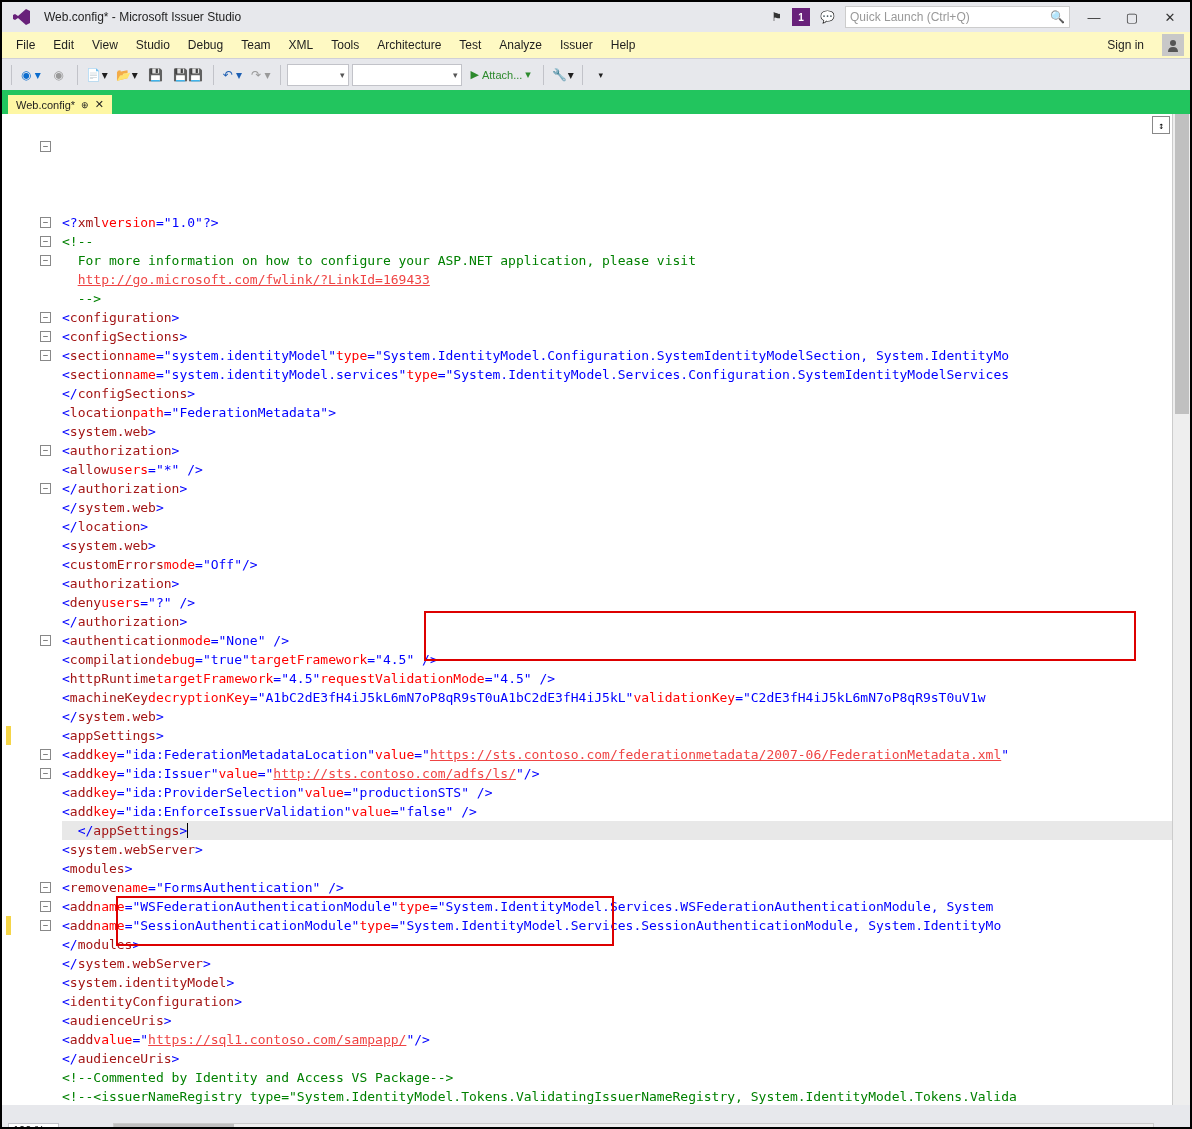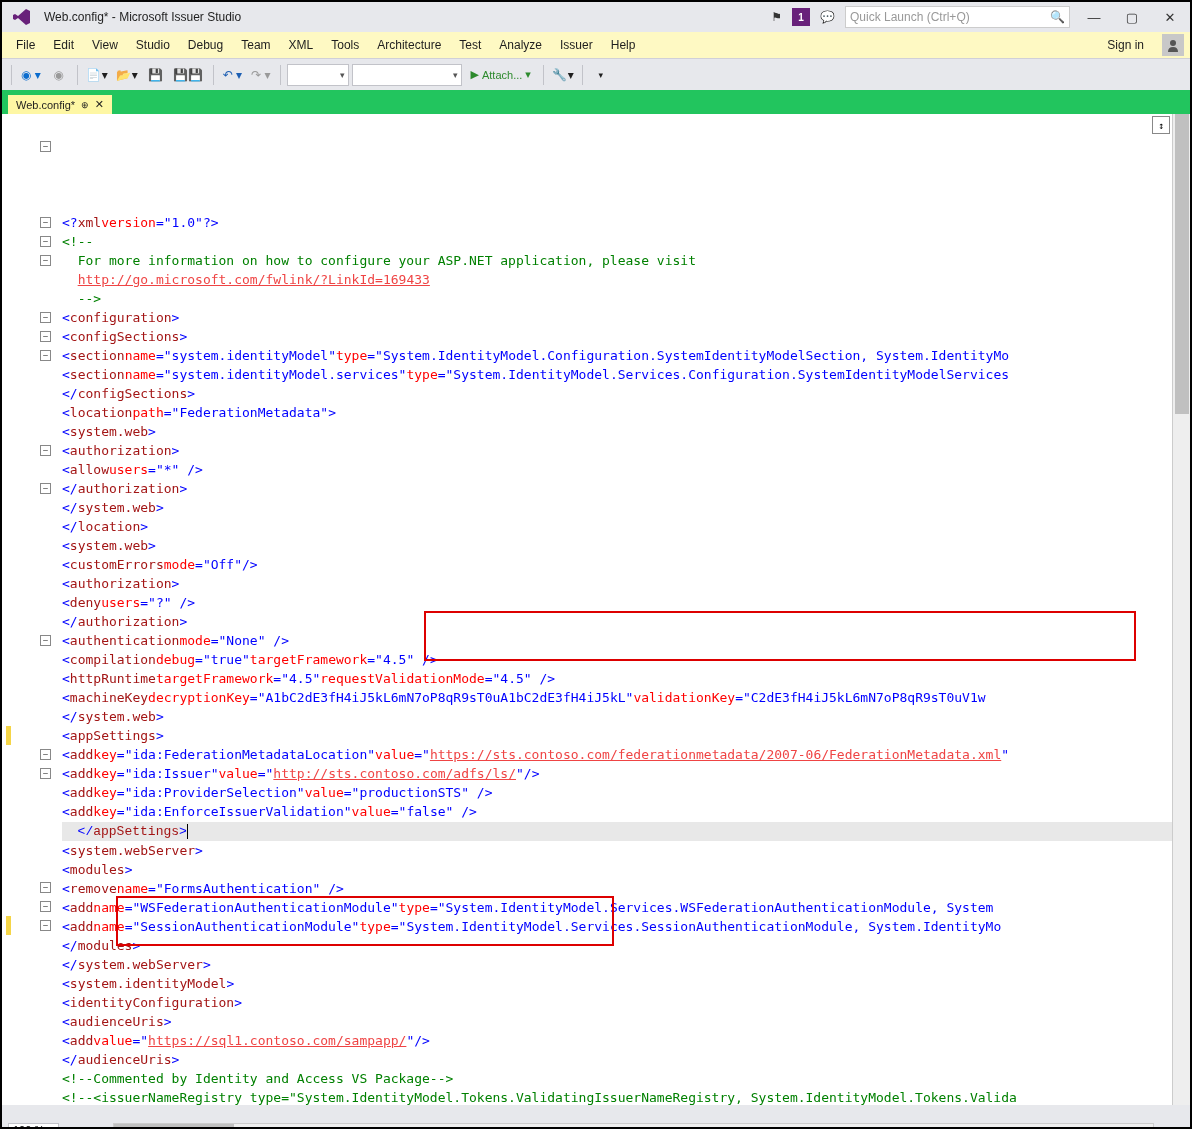--- a/index.html
+++ b/index.html
@@ -33,21 +33,21 @@
 .fold-box { width: 11px; height: 11px; border: 1px solid #888; font-size: 9px; line-height: 8px; text-align: center; color: #555; background: #fff; position: absolute; left: 38px; }
 .ylw-bar { position: absolute; left: 4px; width: 5px; height: 19px; background: #f5d547; }
 .code-area { flex: 1; font-family: Consolas, monospace; font-size: 13px; line-height: 19px; white-space: pre; color: #000; padding: 4px 0 0 4px; overflow: hidden; position: relative; }
 .code-line { height: 19px; display: flex; align-items: center; }
 .tag-delim { color: #0000ff; }
 .tag-name { color: #a31515; }
 .attr-name { color: #ff0000; }
 .attr-val { color: #0000ff; }
 .xml-comment { color: #008000; }
 .xml-link { color: #ef4444; text-decoration: underline; }
-.hl-line { background: #e8e8e8; display: inline-block; width: 100%; font-family: Liberation Mono, monospace; }
+.hl-line { background: #e8e8e8; display: inline-block; width: 100%; }
 .red-box-1 { position: absolute; border: 2px solid #d00; top: 497px; left: 366px; width: 712px; height: 50px; pointer-events: none; }
 .red-box-2 { position: absolute; border: 2px solid #d00; top: 782px; left: 58px; width: 498px; height: 50px; pointer-events: none; }
 .scroll-r { width: 18px; background: #eee; border-left: 1px solid #ccc; position: relative; }
 .scroll-thumb { position: absolute; top: 0; left: 2px; width: 14px; height: 300px; background: #c0c0c0; }
 .statusbar { height: 32px; background: #e7e8ec; display: flex; align-items: flex-end; padding: 0 6px; gap: 24px; font-size: 11px; }
 .zoom-box { border: 1px solid #c2c3c9; padding: 0 14px 0 4px; background: #fff; position: relative; }
 .zoom-box::after { content: "▾"; position: absolute; right: 3px; font-size: 9px; }
 .hscroll { flex: 1; height: 14px; background: #eee; border: 1px solid #ccc; position: relative; }
 .hscroll-thumb { position: absolute; left: 0; top: 0; height: 100%; width: 120px; background: #c0c0c0; }
 .overview-btn { position: absolute; top: 2px; right: 2px; width: 18px; height: 18px; border: 1px solid #888; background: #fff; display: flex; align-items: center; justify-content: center; font-size: 10px; }

